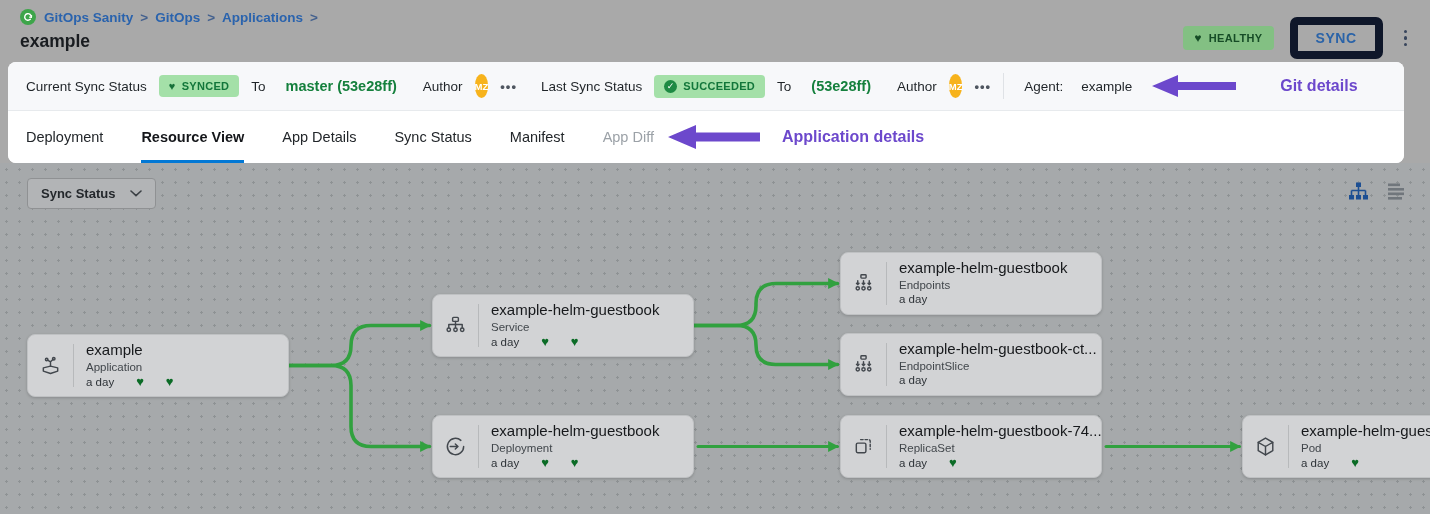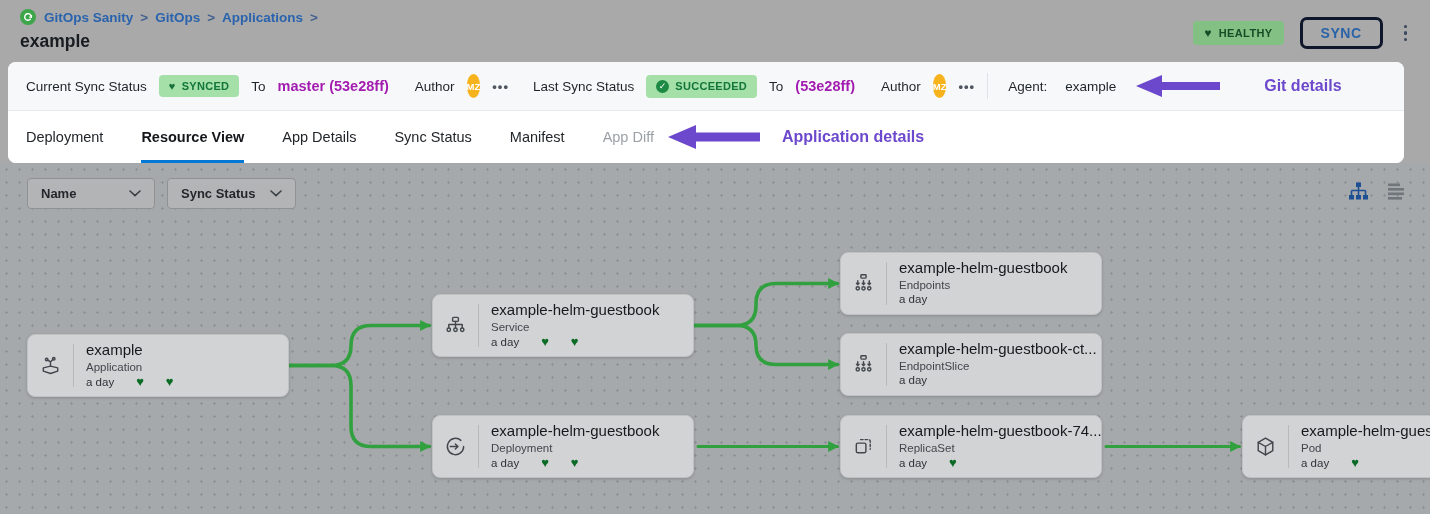--- a/index.html
+++ b/index.html
@@ -11,38 +11,38 @@
   .header { position:absolute; top:0; left:0; width:100%; height:62px; background:#a9a9a9; }
   .breadcrumb { position:absolute; top:9px; left:20px; display:flex; align-items:center; font-size:13.5px; font-weight:600; }
   .logo { width:16px; height:16px; margin-right:8px; display:inline-flex; }
   .bc-link { color:#2a63ad; cursor:pointer; }
   .bc-sep { color:#44618e; margin:0 7px; font-weight:600; }
   .page-title { position:absolute; top:31px; left:20px; font-size:17.5px; font-weight:700; color:#191c20; }
   .header-right { position:absolute; top:17px; right:18px; display:flex; align-items:center; gap:16px; }
   .health-badge { background:#83c083; color:#164c26; font-size:11px; font-weight:700; letter-spacing:.4px;
                   padding:6px 11px; border-radius:4px; display:flex; align-items:center; gap:7px; }
   .health-badge .hb-heart { font-size:12px; line-height:1; }
-  .sync-btn { border:3px solid #0f172a; color:#2a63a8; font-size:14px; font-weight:700; letter-spacing:.5px;
+  .sync-btn { border:8px solid #0f172a; color:#2a63a8; font-size:14px; font-weight:700; letter-spacing:.5px;
               padding:5px 18px; border-radius:7px; background:transparent; cursor:pointer;
               font-family:"Liberation Sans","DejaVu Sans",sans-serif; }
   .kebab { display:flex; flex-direction:column; gap:3px; padding:3px 5px; cursor:pointer; }
   .kebab i { width:3.5px; height:3.5px; border-radius:50%; background:#38455c; }
 
   
   .panel { position:absolute; top:62px; left:8px; width:1396px; height:101px; background:#fff;
            border-radius:8px; overflow:hidden; }
   .status-row { height:49px; background:#f7f8fa; border-bottom:1px solid #e7eaed;
                 display:flex; align-items:center; padding:0 18px; gap:12px; white-space:nowrap; }
   .slabel { font-size:13.5px; color:#1f2428; }
   .gbadge { background:#a4e0a8; color:#12763a; font-size:11px; font-weight:700; letter-spacing:.3px;
             padding:5px 10px; border-radius:4px; display:flex; align-items:center; gap:6px; }
   .gbadge .bheart { font-size:11px; line-height:1; color:#17703a; }
   .chk { width:13px; height:13px; border-radius:50%; background:#1d8a43; color:#fff; font-size:9px;
          display:inline-flex; align-items:center; justify-content:center; font-weight:700; }
-  .blink { color:#a21caf; font-weight:700; font-size:14.5px; cursor:pointer; }
+  .blink { color:#15803d; font-weight:700; font-size:14.5px; cursor:pointer;margin-left:8px; }
   .avatar { width:24px; height:24px; border-radius:50%; background:#f7b31c; color:#fff; font-size:9.5px;
             font-weight:700; display:inline-flex; align-items:center; justify-content:center; }
   .more { color:#4f5660; font-size:13px; font-weight:700; letter-spacing:1px; cursor:pointer; }
   .vsep { width:1px; height:26px; background:#dfe2e6; }
   .agent-group { margin-left:auto; display:flex; align-items:center; gap:20px; }
   .agent-val { margin-left:-2px; }
   .annot { color:#6c48cc; font-size:16px; font-weight:700; }
   .annot-status { margin-right:56px; margin-left:24px; }
   .pArrow { flex:0 0 auto; }
 
@@ -161,26 +161,20 @@
         </div>
       <svg class="pArrow" width="92" height="26" viewBox="0 0 92 26">
         <polygon points="0,13 28,1 28,8.5 92,8.5 92,17.5 28,17.5 28,25" fill="#6c48cc"></polygon>
         </svg>
       <span class="annot annot-tabs">Application details</span>
     </div>
   </div>
 
   <div class="canvas">
     <div class="filterbar" id="filterbar">
-        <div class="dropdown" style="width: 128px;">
-          <span class="dd-label">Name</span>
-          <svg width="12" height="7" viewBox="0 0 12 7">
-            <polyline points="1,1 6,5.6 11,1" stroke="#3b4045" stroke-width="1.6" fill="none" stroke-linecap="round"></polyline>
-          </svg>
-        </div>
         <div class="dropdown" style="width: 129px;">
           <span class="dd-label">Sync Status</span>
           <svg width="12" height="7" viewBox="0 0 12 7">
             <polyline points="1,1 6,5.6 11,1" stroke="#3b4045" stroke-width="1.6" fill="none" stroke-linecap="round"></polyline>
           </svg>
         </div>
       </div>
     <div class="view-toggle">
       <span class="vt-btn">
         <svg width="21" height="19" viewBox="0 0 21 19">

